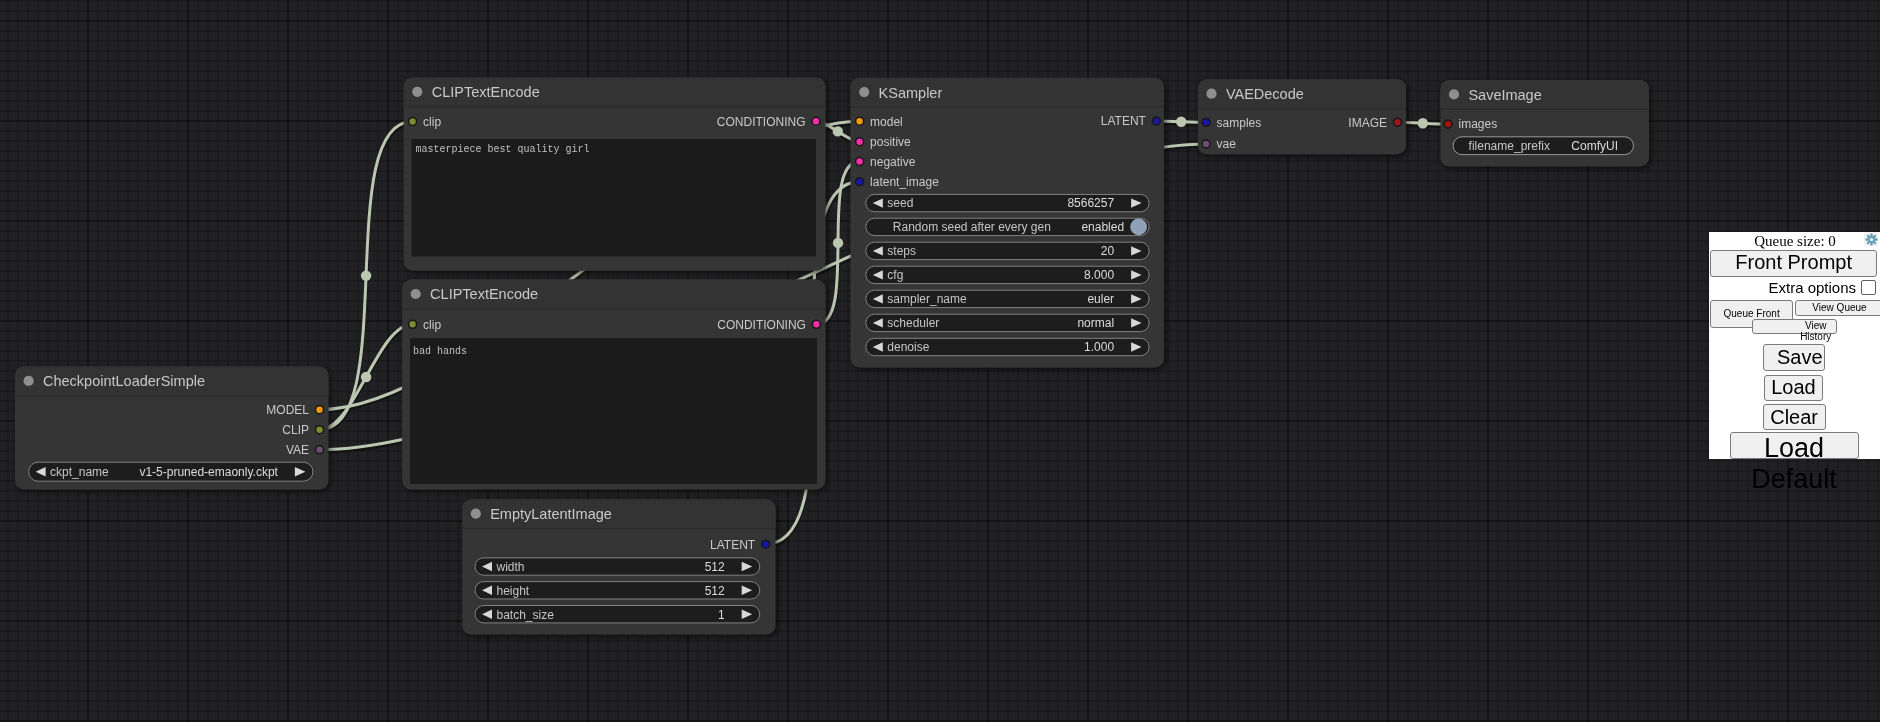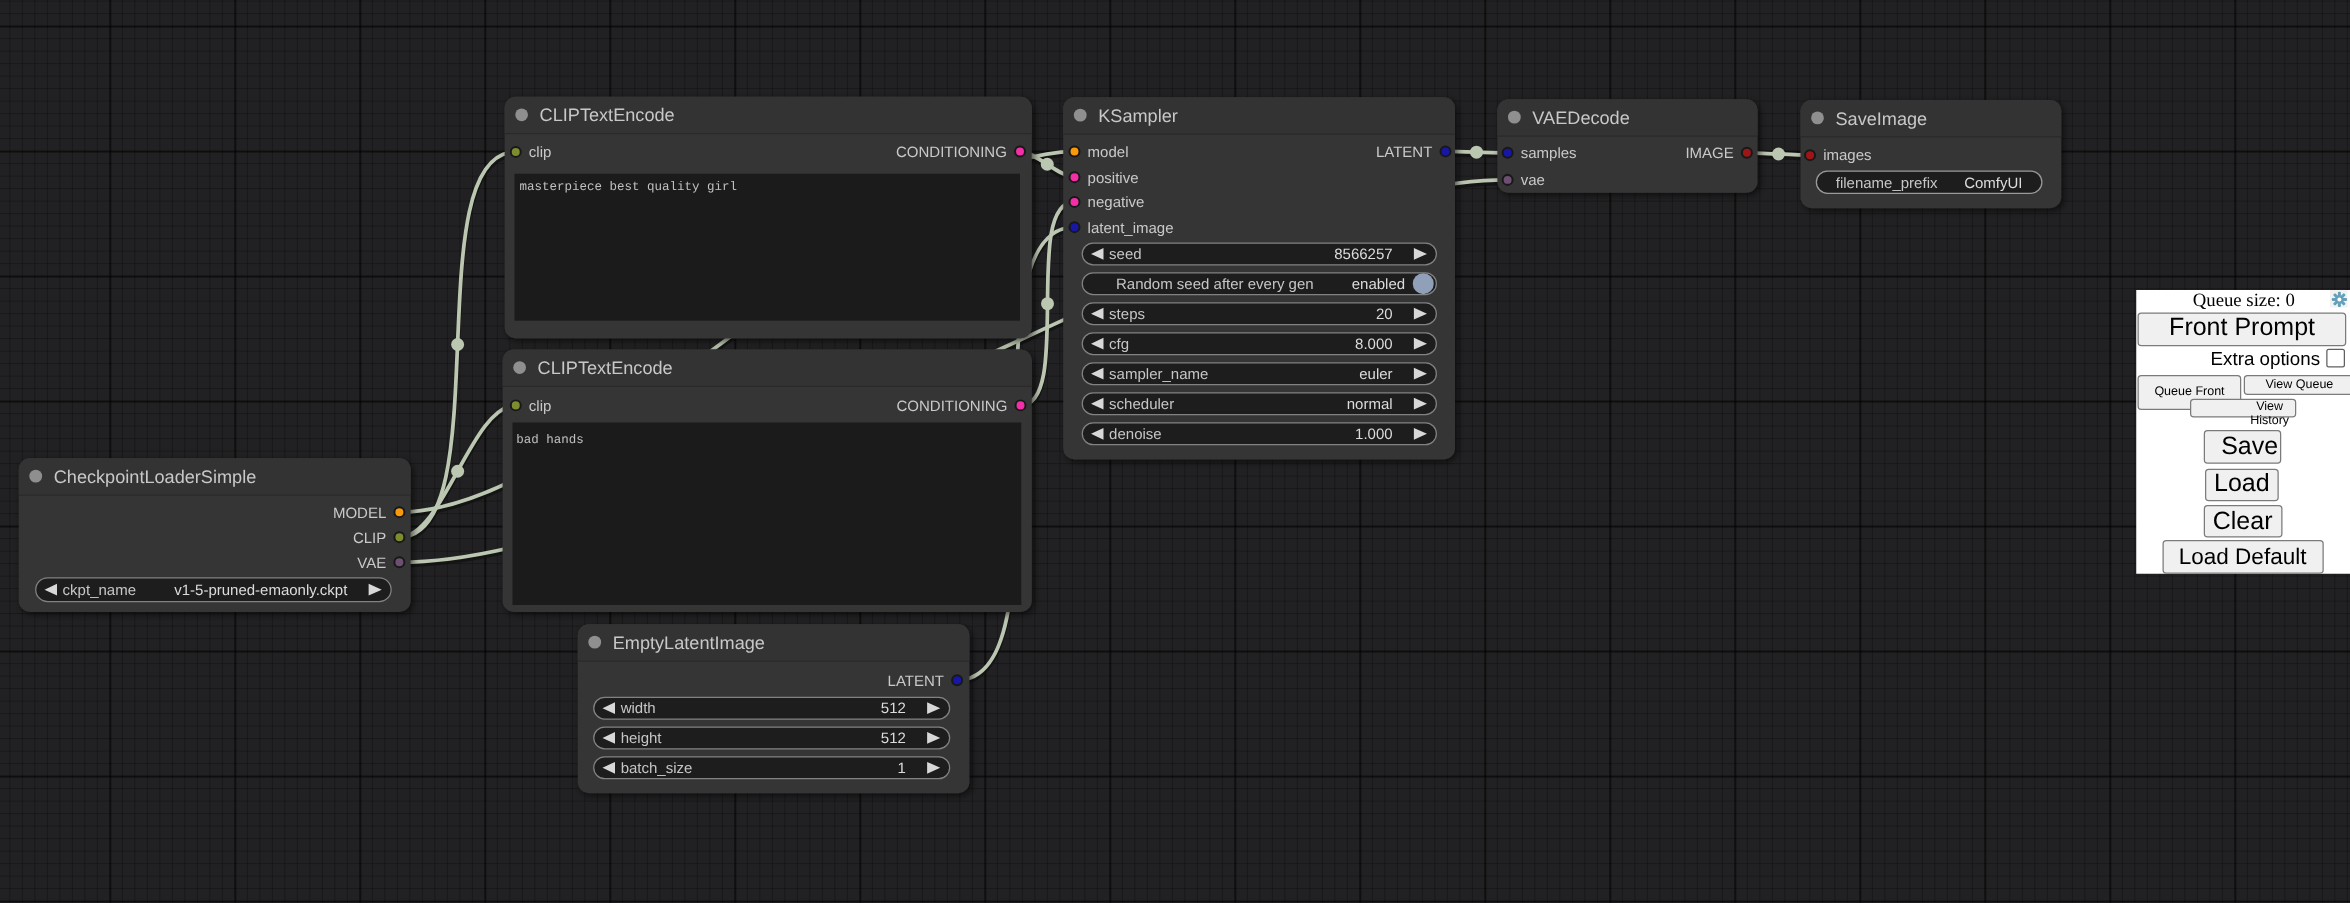--- a/index.html
+++ b/index.html
@@ -222,14 +222,14 @@
 <circle cx="6.5" cy="6.5" r="1.6" fill="#fff"></circle>
 </svg>
 <button style="left:1px;top:17.7px;width:167.3px;height:27.1px;font-size:20px;padding-bottom:3.5px;">Front Prompt</button>
 <div style="position:absolute;left:0;top:46.5px;width:170px;text-align:center;font-family:Liberation Sans, sans-serif;font-size:15px;padding-left:28px;">Extra options<span style="display:inline-block;width:12.5px;height:12.5px;border:1px solid #606060;border-radius:2px;background:#fff;vertical-align:-2px;margin-left:5px;"></span></div>
 <button style="left:1px;top:67.5px;width:83.2px;height:28px;font-size:10px;">Queue Front</button>
 <button style="left:85.5px;top:67.5px;width:90px;height:16px;font-size:10px;">View Queue</button>
 <button style="left:42.8px;top:86.7px;width:84.8px;height:15.5px;font-size:10px;padding-left:43px;">View History</button>
 <button style="left:54px;top:112px;width:61.5px;height:27px;font-size:20px;padding-left:12px;">Save</button>
 <button style="left:55px;top:142.5px;width:59px;height:26px;font-size:20px;">Load</button>
 <button style="left:53.5px;top:172px;width:63.2px;height:26px;font-size:20px;">Clear</button>
-<button style="left:20.5px;top:199.5px;width:129.2px;height:27px;font-size:18px;">Load Default</button>
+<button style="left:20.5px;top:199.5px;width:129.2px;height:27px;font-size:27px;">Load Default</button>
 </div>
 
 </body></html>

